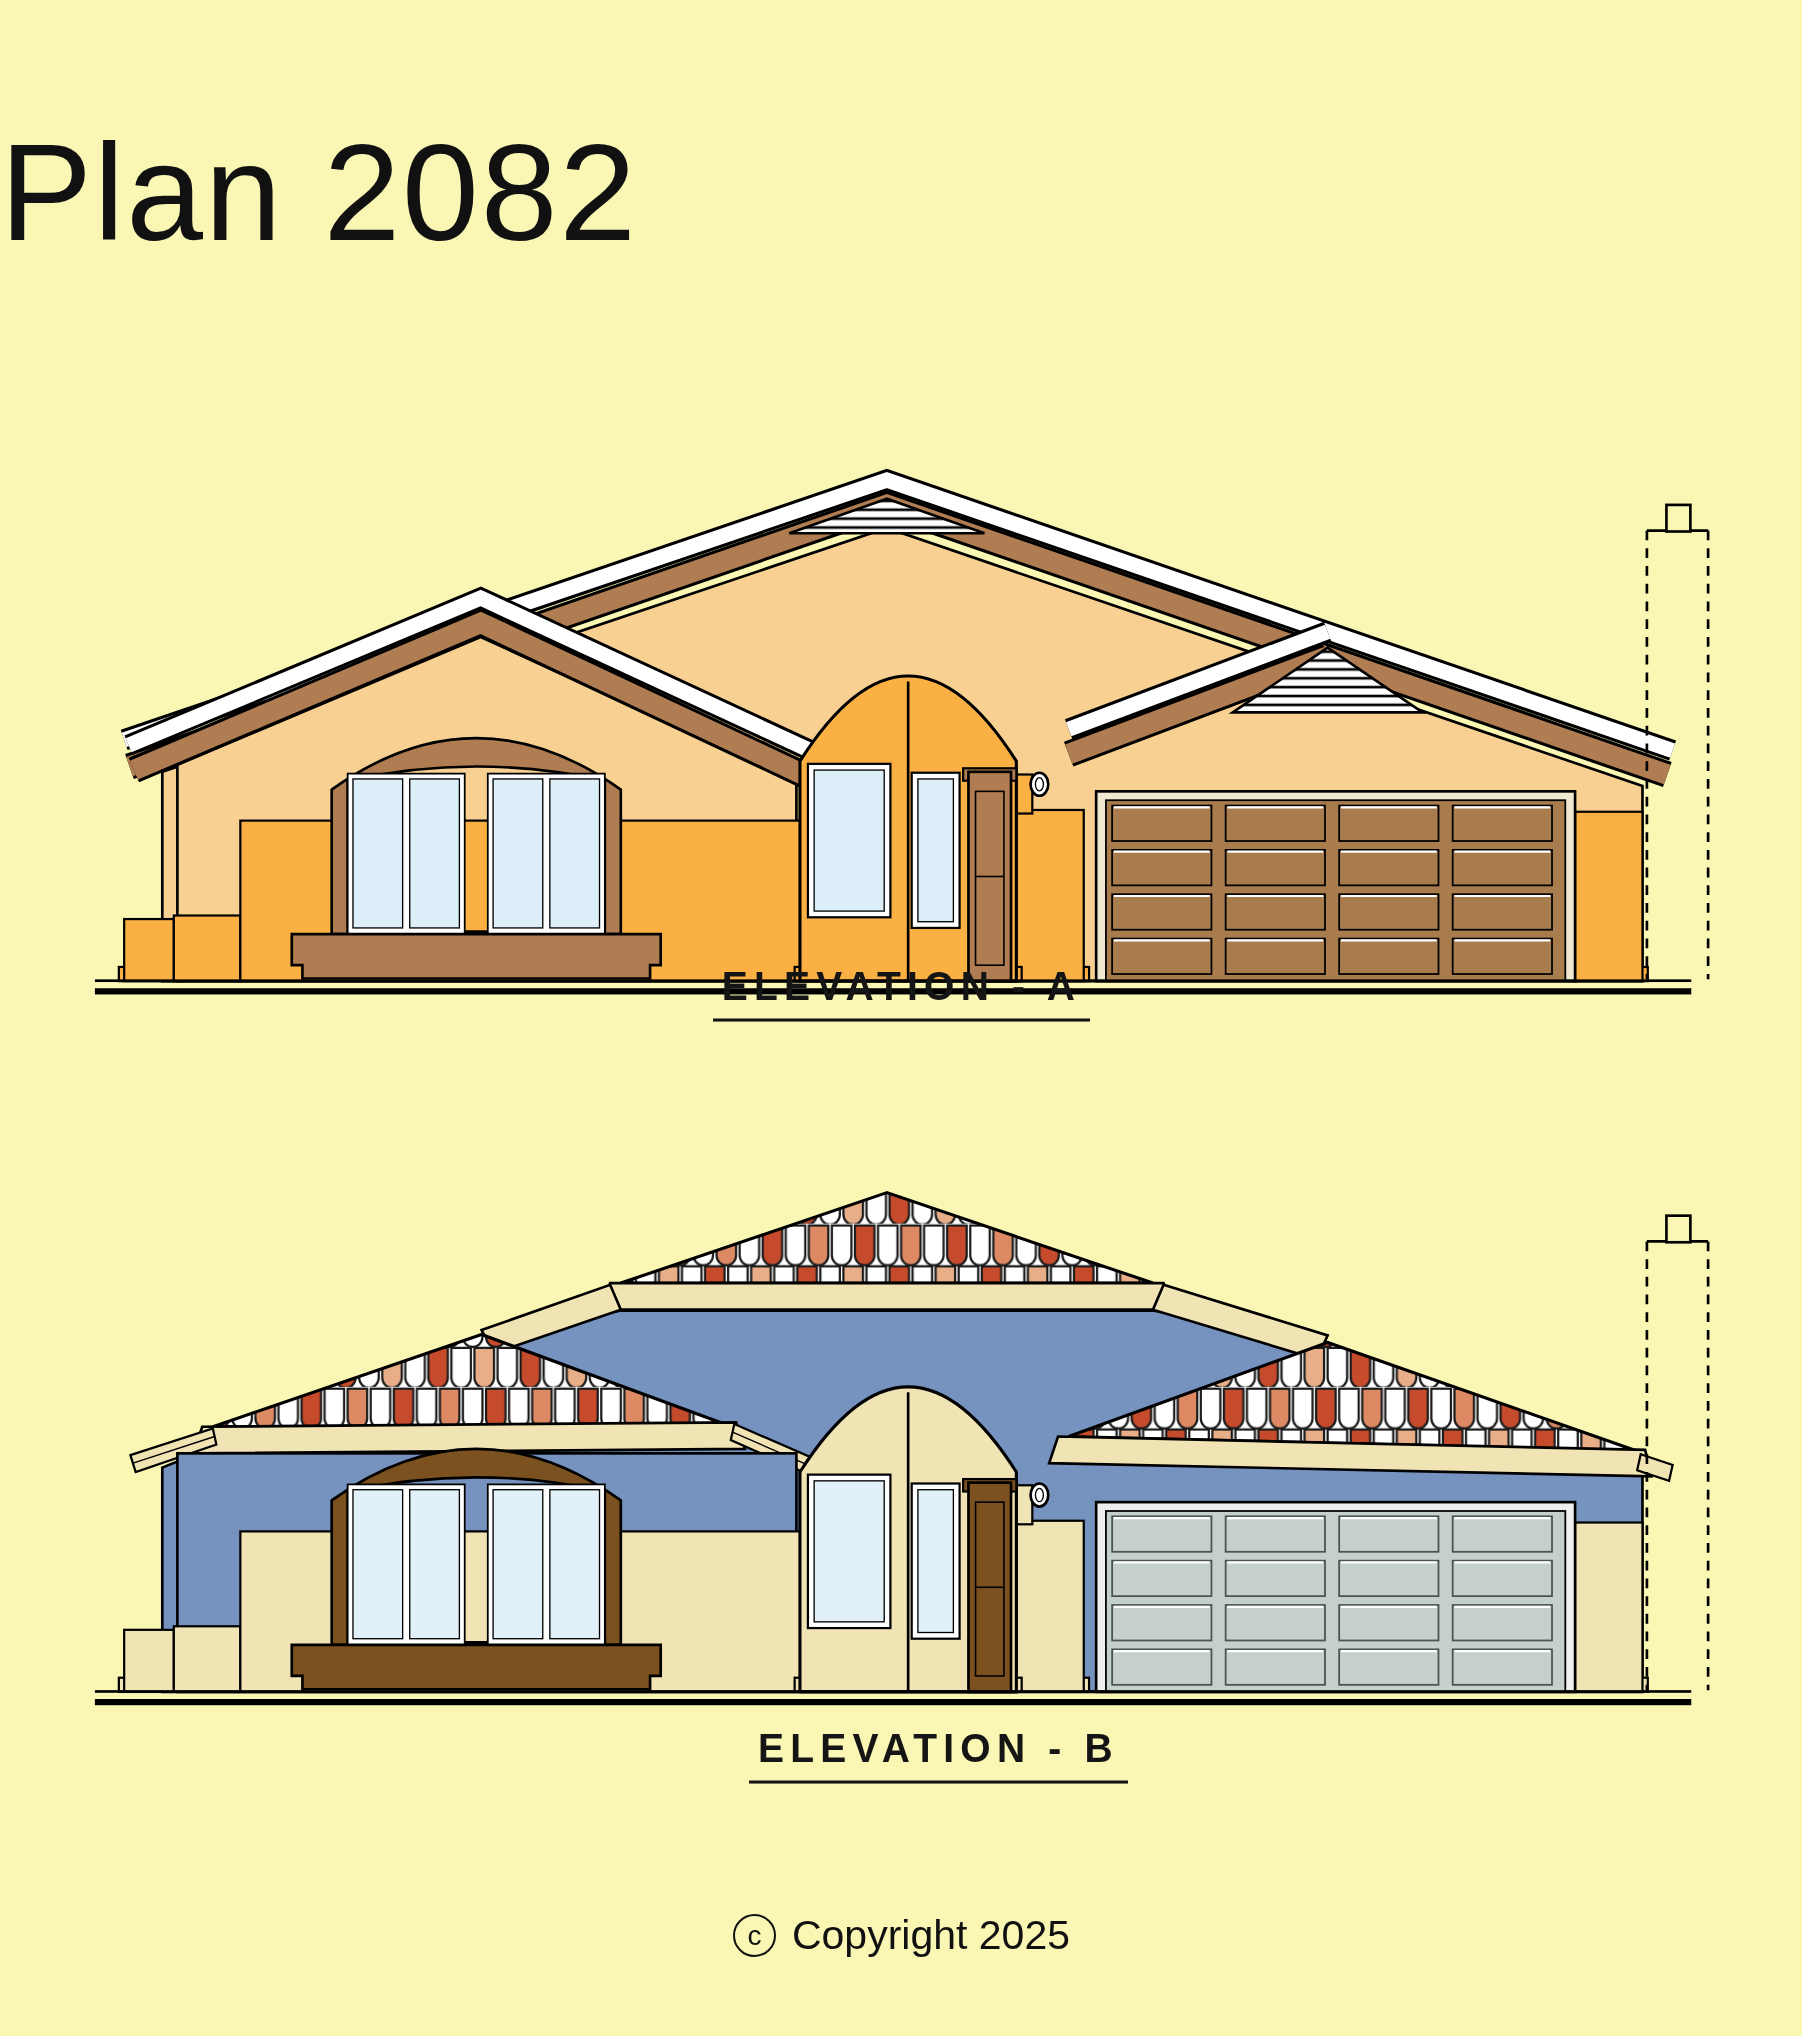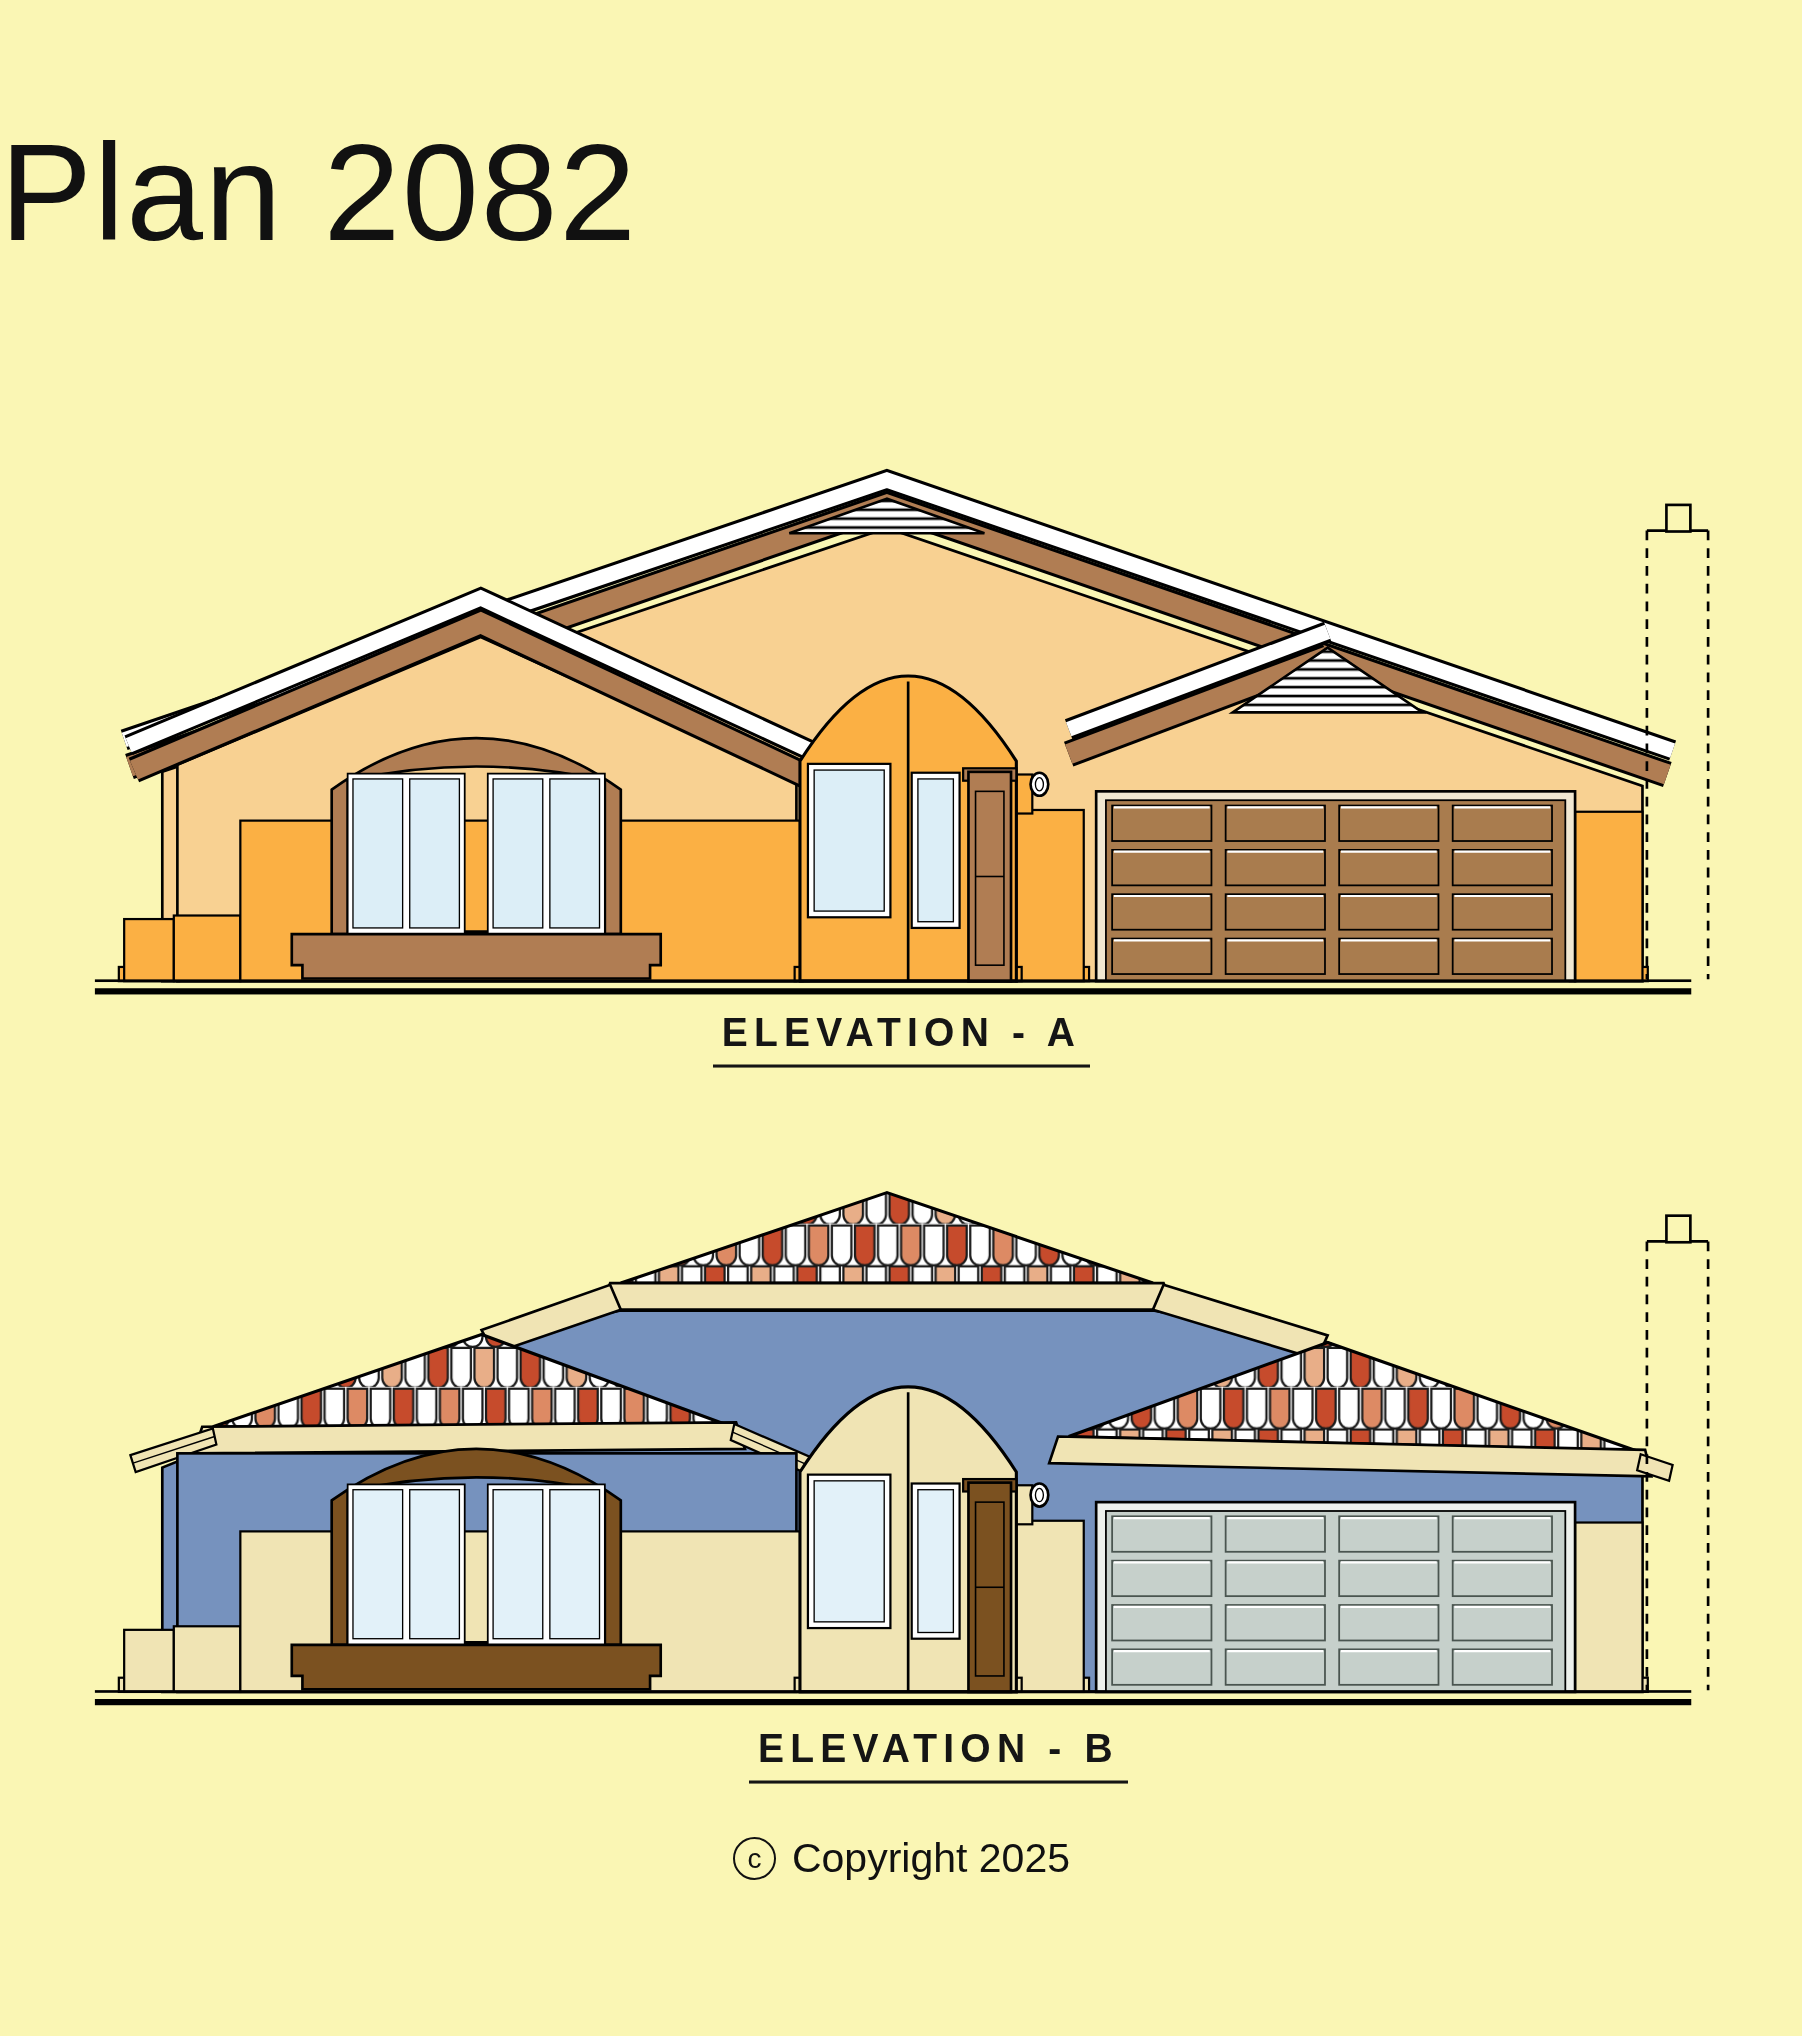--- a/index.html
+++ b/index.html
@@ -4,23 +4,23 @@
 <style>
   html,body{margin:0;padding:0;}
   body{font-family:"Liberation Sans", sans-serif;}
   .canvas{position:relative;width:1803px;height:2037px;background:var(--c-background,#FAF6B4);overflow:hidden;}
   .page-title{position:absolute;left:0;top:113px;width:100%;text-align:left;
     font-size:138px;font-weight:normal;color:#111;letter-spacing:1.8px;}
   .elev-label{position:absolute;left:0;width:100%;text-align:center;}
   .elev-label span{display:inline-block;font-size:39px;letter-spacing:6.2px;color:#151515;
     border-bottom:3.5px solid #151515;padding:0 8.9px 8.9px 8.9px;font-weight:bold;
     font-family:"Liberation Sans",sans-serif;transform:scaleY(1.02);}
-  .label-a{top:1011px;}
+  .label-a{top:965px;}
   .label-b{top:1727px;margin-left:37px;}
-  .copyright{position:absolute;left:0;top:1832px;width:100%;text-align:center;font-size:41px;color:#111;}
+  .copyright{position:absolute;left:0;top:1909px;width:100%;text-align:center;font-size:41px;color:#111;}
   .copyright .circle-c{display:inline-block;width:39px;height:39px;border:2.7px solid #111;border-radius:50%;
     font-size:28px;line-height:39px;text-align:center;vertical-align:middle;margin-right:16px;}
   .copyright .ctext{vertical-align:middle;}
   svg{position:absolute;left:0;display:block;}
   .svg-a{top:417px;}
   .svg-b{top:1126px;}
 
   
   .a-wall{fill:var(--c-elevation_a-wall);}
   .a-accent{fill:var(--c-elevation_a-accent);}

